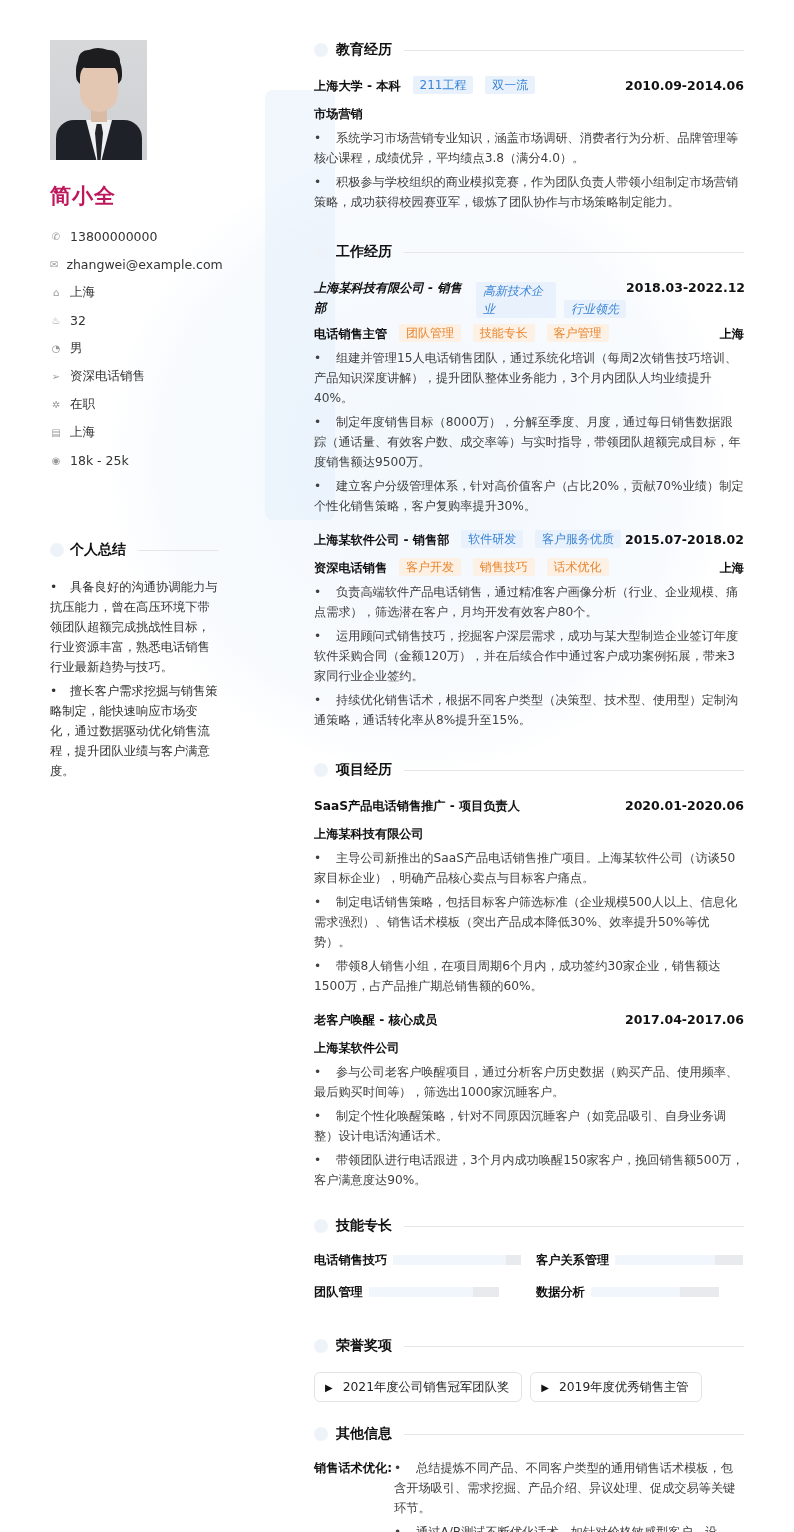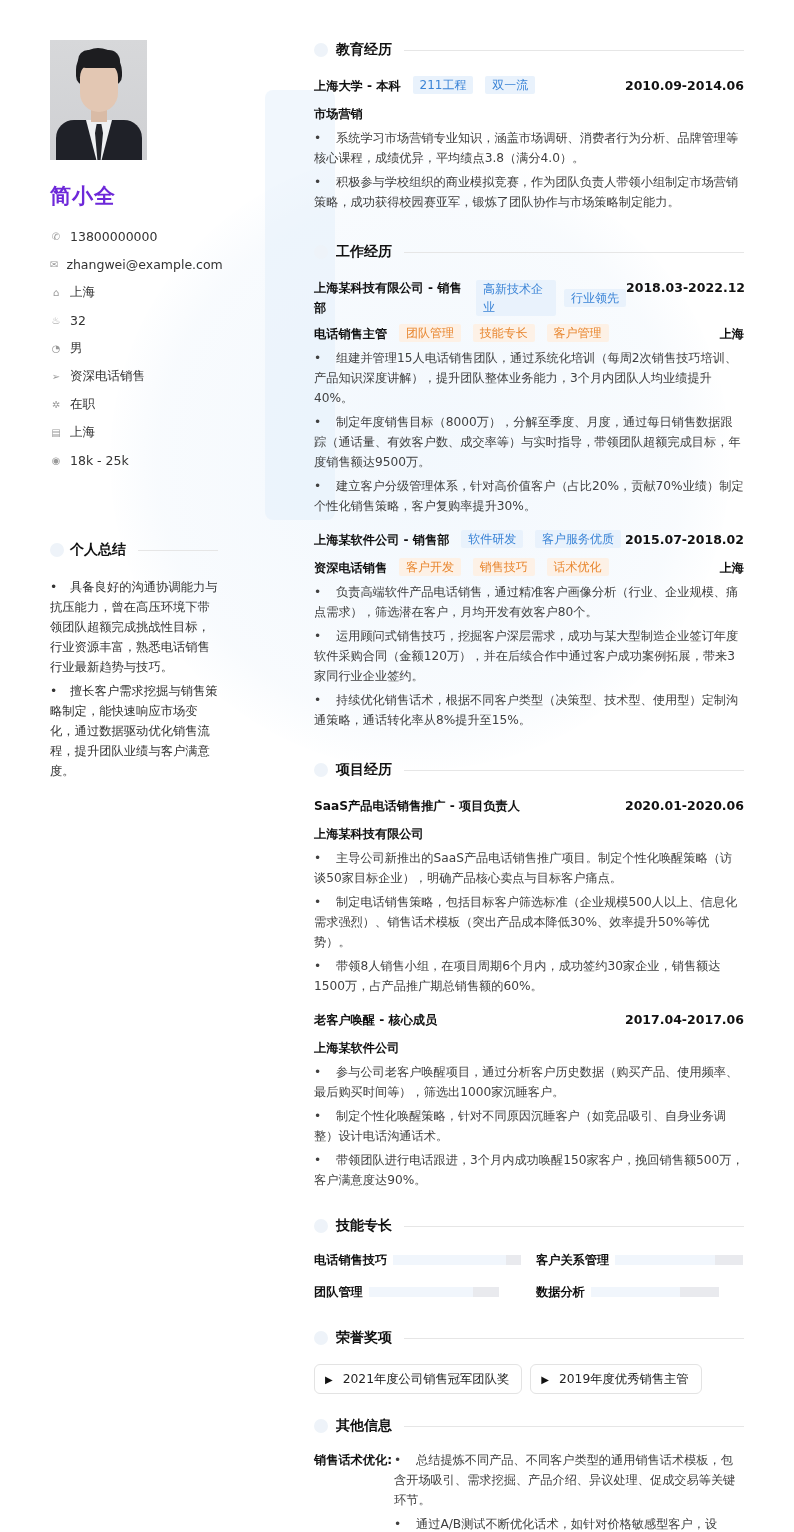--- a/index.html
+++ b/index.html
@@ -15,21 +15,21 @@
   .sidebar { position: absolute; left: 50px; top: 40px; width: 170px; }
   .photo { width: 97px; height: 120px; background: linear-gradient(#d7d8da, #cfd0d3); position: relative; overflow: hidden; }
   .photo .hair { position: absolute; left: 26px; top: 8px; width: 46px; height: 38px; background: #1d1d20; border-radius: 22px 24px 10px 10px; }
   .photo .face { position: absolute; left: 30px; top: 22px; width: 38px; height: 50px; background: #e3c7b3; border-radius: 16px 16px 20px 20px; }
   .photo .fringe { position: absolute; left: 28px; top: 10px; width: 42px; height: 18px; background: #1d1d20; border-radius: 18px 20px 6px 14px; }
   .photo .neck { position: absolute; left: 41px; top: 68px; width: 16px; height: 14px; background: #d9bba6; }
   .photo .suit { position: absolute; left: 6px; top: 80px; width: 86px; height: 50px; background: #1f2128; border-radius: 18px 18px 0 0; }
   .photo .shirt { position: absolute; left: 36px; top: 80px; width: 26px; height: 40px; background: #eef0f2; clip-path: polygon(0 0,100% 0,60% 100%,40% 100%); }
   .photo .tie { position: absolute; left: 45px; top: 84px; width: 8px; height: 36px; background: #23252b; clip-path: polygon(20% 0,80% 0,100% 25%,70% 100%,30% 100%,0 25%); }
 
-  .name { margin-top: 22px; font-size: 21px; font-weight: bold; color: #6d28d9; letter-spacing: 1px; }
+  .name { margin-top: 22px; font-size: 21px; font-weight: bold; color: #be185d; letter-spacing: 1px; }
   .info-list { margin-top: 12px; }
   .info-item { display: flex; align-items: center; height: 28px; font-size: 12.5px; color: #333; }
   .info-icon { width: 12px; height: 12px; margin-right: 8px; display: inline-flex; align-items: center; justify-content: center; color: #999; font-size: 10px; }
 
   .side-section { position: absolute; left: 50px; top: 541px; width: 168px; }
   .sec-head { display: flex; align-items: center; }
   .sec-dot { width: 14px; height: 14px; border-radius: 50%; background: #eef3f9; margin-right: 6px; }
   .sec-title { font-size: 14px; font-weight: bold; color: #111; white-space: nowrap; }
   .sec-line { flex: 1; height: 1px; background: #e6e6e6; margin-left: 12px; }
   .side-list { margin-top: 18px; }
@@ -162,21 +162,21 @@
 
   <section class="section" style="margin-top:30px">
     <div class="sec-head">
       <span class="sec-dot"></span>
       <span class="sec-title">工作经历</span>
       <span class="sec-line"></span>
     </div>
 
     <div style="margin-top:16px">
       <div class="row">
-        <div style="display:flex; align-items:center;">
+        <div style="display:flex; align-items:flex-end;font-style:italic;">
           <span class="entry-title" style="width:150px">上海某科技有限公司 - 销售部</span>
           <span class="tag tag-blue" style="width:80px; margin-left:12px">高新技术企业</span>
           <span class="tag tag-blue" style="width:62px; margin-left:8px">行业领先</span>
         </div>
         <span class="date">2018.03-2022.12</span>
       </div>
       <div class="row" style="margin-top:6px">
         <div>
           <span class="sub">电话销售主管</span>
           <span class="tag tag-orange">团队管理</span>
@@ -225,21 +225,21 @@
       <span class="sec-line"></span>
     </div>
 
     <div style="margin-top:16px">
       <div class="row">
         <span class="entry-title">SaaS产品电话销售推广 - 项目负责人</span>
         <span class="date">2020.01-2020.06</span>
       </div>
       <div class="sub" style="margin-top:8px">上海某科技有限公司</div>
       <ul class="bullets" style="margin-top:4px">
-        <li><span class="bullet">•</span><span>主导公司新推出的SaaS产品电话销售推广项目。制定个性化唤醒策略（访谈50家目标企业），明确产品核心卖点与目标客户痛点。</span></li>
+        <li><span class="bullet">•</span><span>主导公司新推出的SaaS产品电话销售推广项目。上海某软件公司（访谈50家目标企业），明确产品核心卖点与目标客户痛点。</span></li>
         <li><span class="bullet">•</span><span>制定电话销售策略，包括目标客户筛选标准（企业规模500人以上、信息化需求强烈）、销售话术模板（突出产品成本降低30%、效率提升50%等优势）。</span></li>
         <li><span class="bullet">•</span><span>带领8人销售小组，在项目周期6个月内，成功签约30家企业，销售额达1500万，占产品推广期总销售额的60%。</span></li>
       </ul>
     </div>
 
     <div style="margin-top:14px">
       <div class="row">
         <span class="entry-title">老客户唤醒 - 核心成员</span>
         <span class="date">2017.04-2017.06</span>
       </div>
@@ -279,21 +279,21 @@
       </div>
       <div class="skill">
         <span class="skill-name">数据分析</span>
         <span class="skill-track" style="width:128px">
             <span class="skill-fill" style="width:70%"></span>
           </span>
       </div>
     </div>
   </section>
 
-  <section class="section" style="margin-top:26px">
+  <section class="section" style="margin-top:34px">
     <div class="sec-head">
       <span class="sec-dot"></span>
       <span class="sec-title">荣誉奖项</span>
       <span class="sec-line"></span>
     </div>
     <div class="awards">
       <div class="award">
         <span class="tri">▶</span>
         <span>2021年度公司销售冠军团队奖</span>
       </div>

